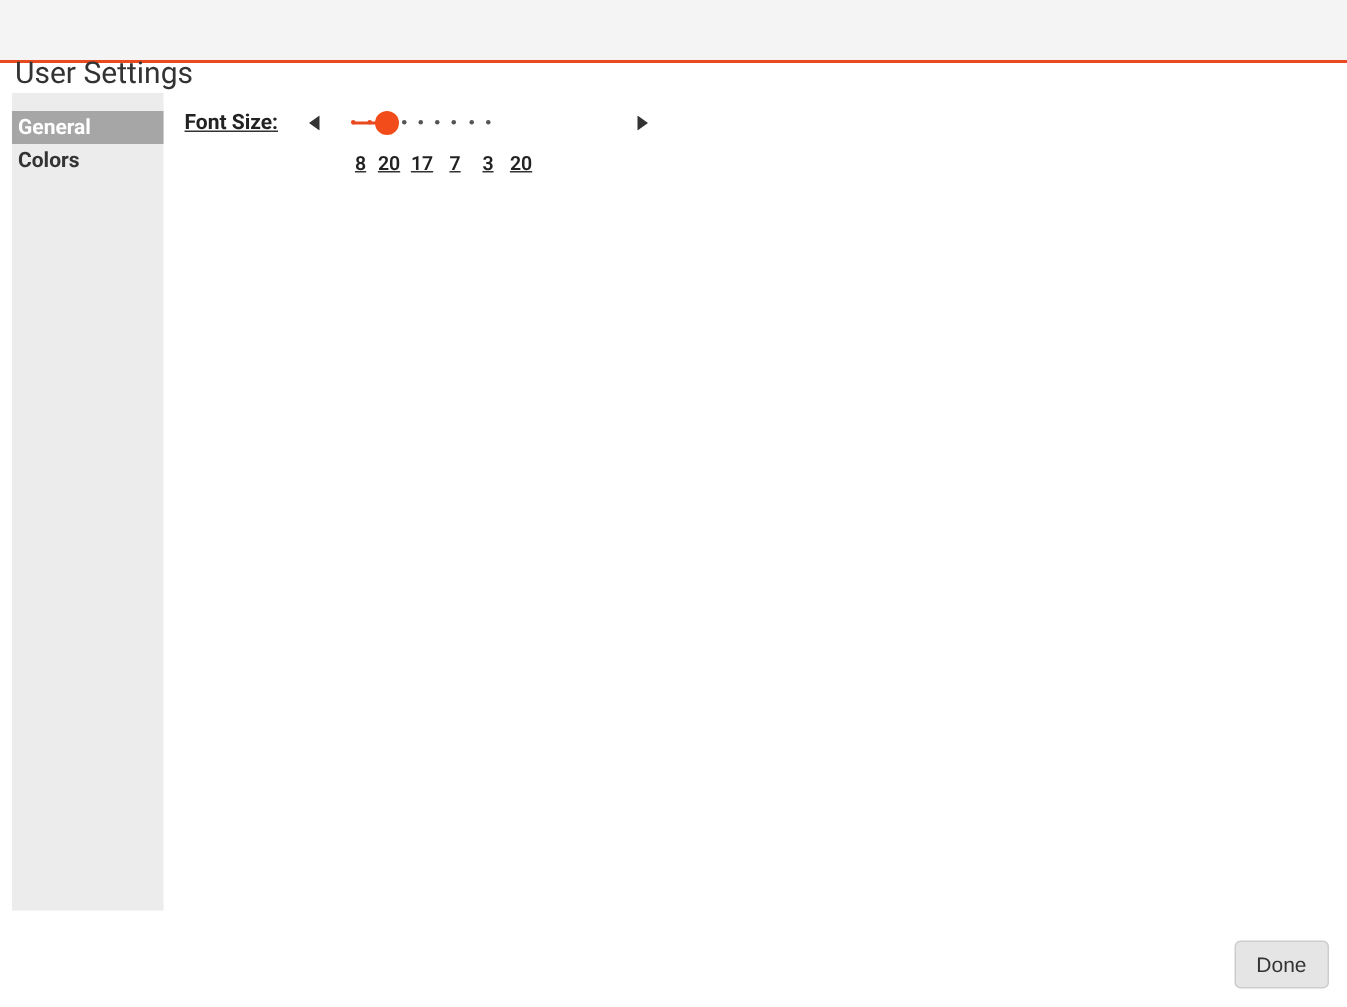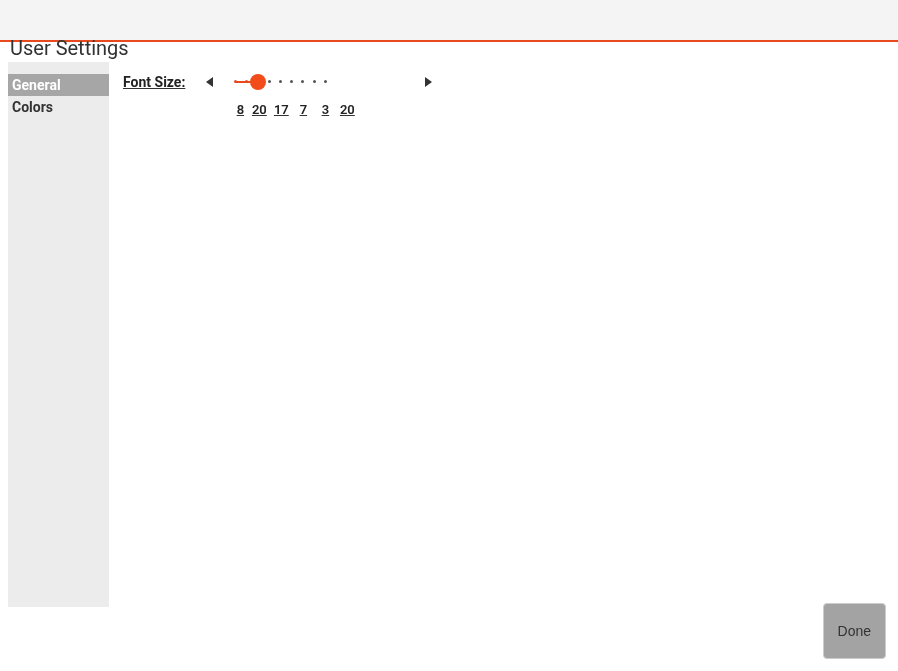--- a/index.html
+++ b/index.html
@@ -131,24 +131,24 @@
     }
     .spacer-right {
       width: 30px;
     }
     .footer {
       position: absolute;
       bottom: 12px;
       right: 12px;
     }
     .done-btn {
-      background: #a3a3a3;
+      background: #e5e5e5;
       border: 1px solid #ccc;
       border-radius: 4px;
-      padding: 19px 14px;
+      padding: 7px 14px;
       font-size: 14px;
       color: #333;
       cursor: pointer;
     }
   </style>
 </head>
 <body>
 
 <div class="header">
   <h1>User Settings</h1>

